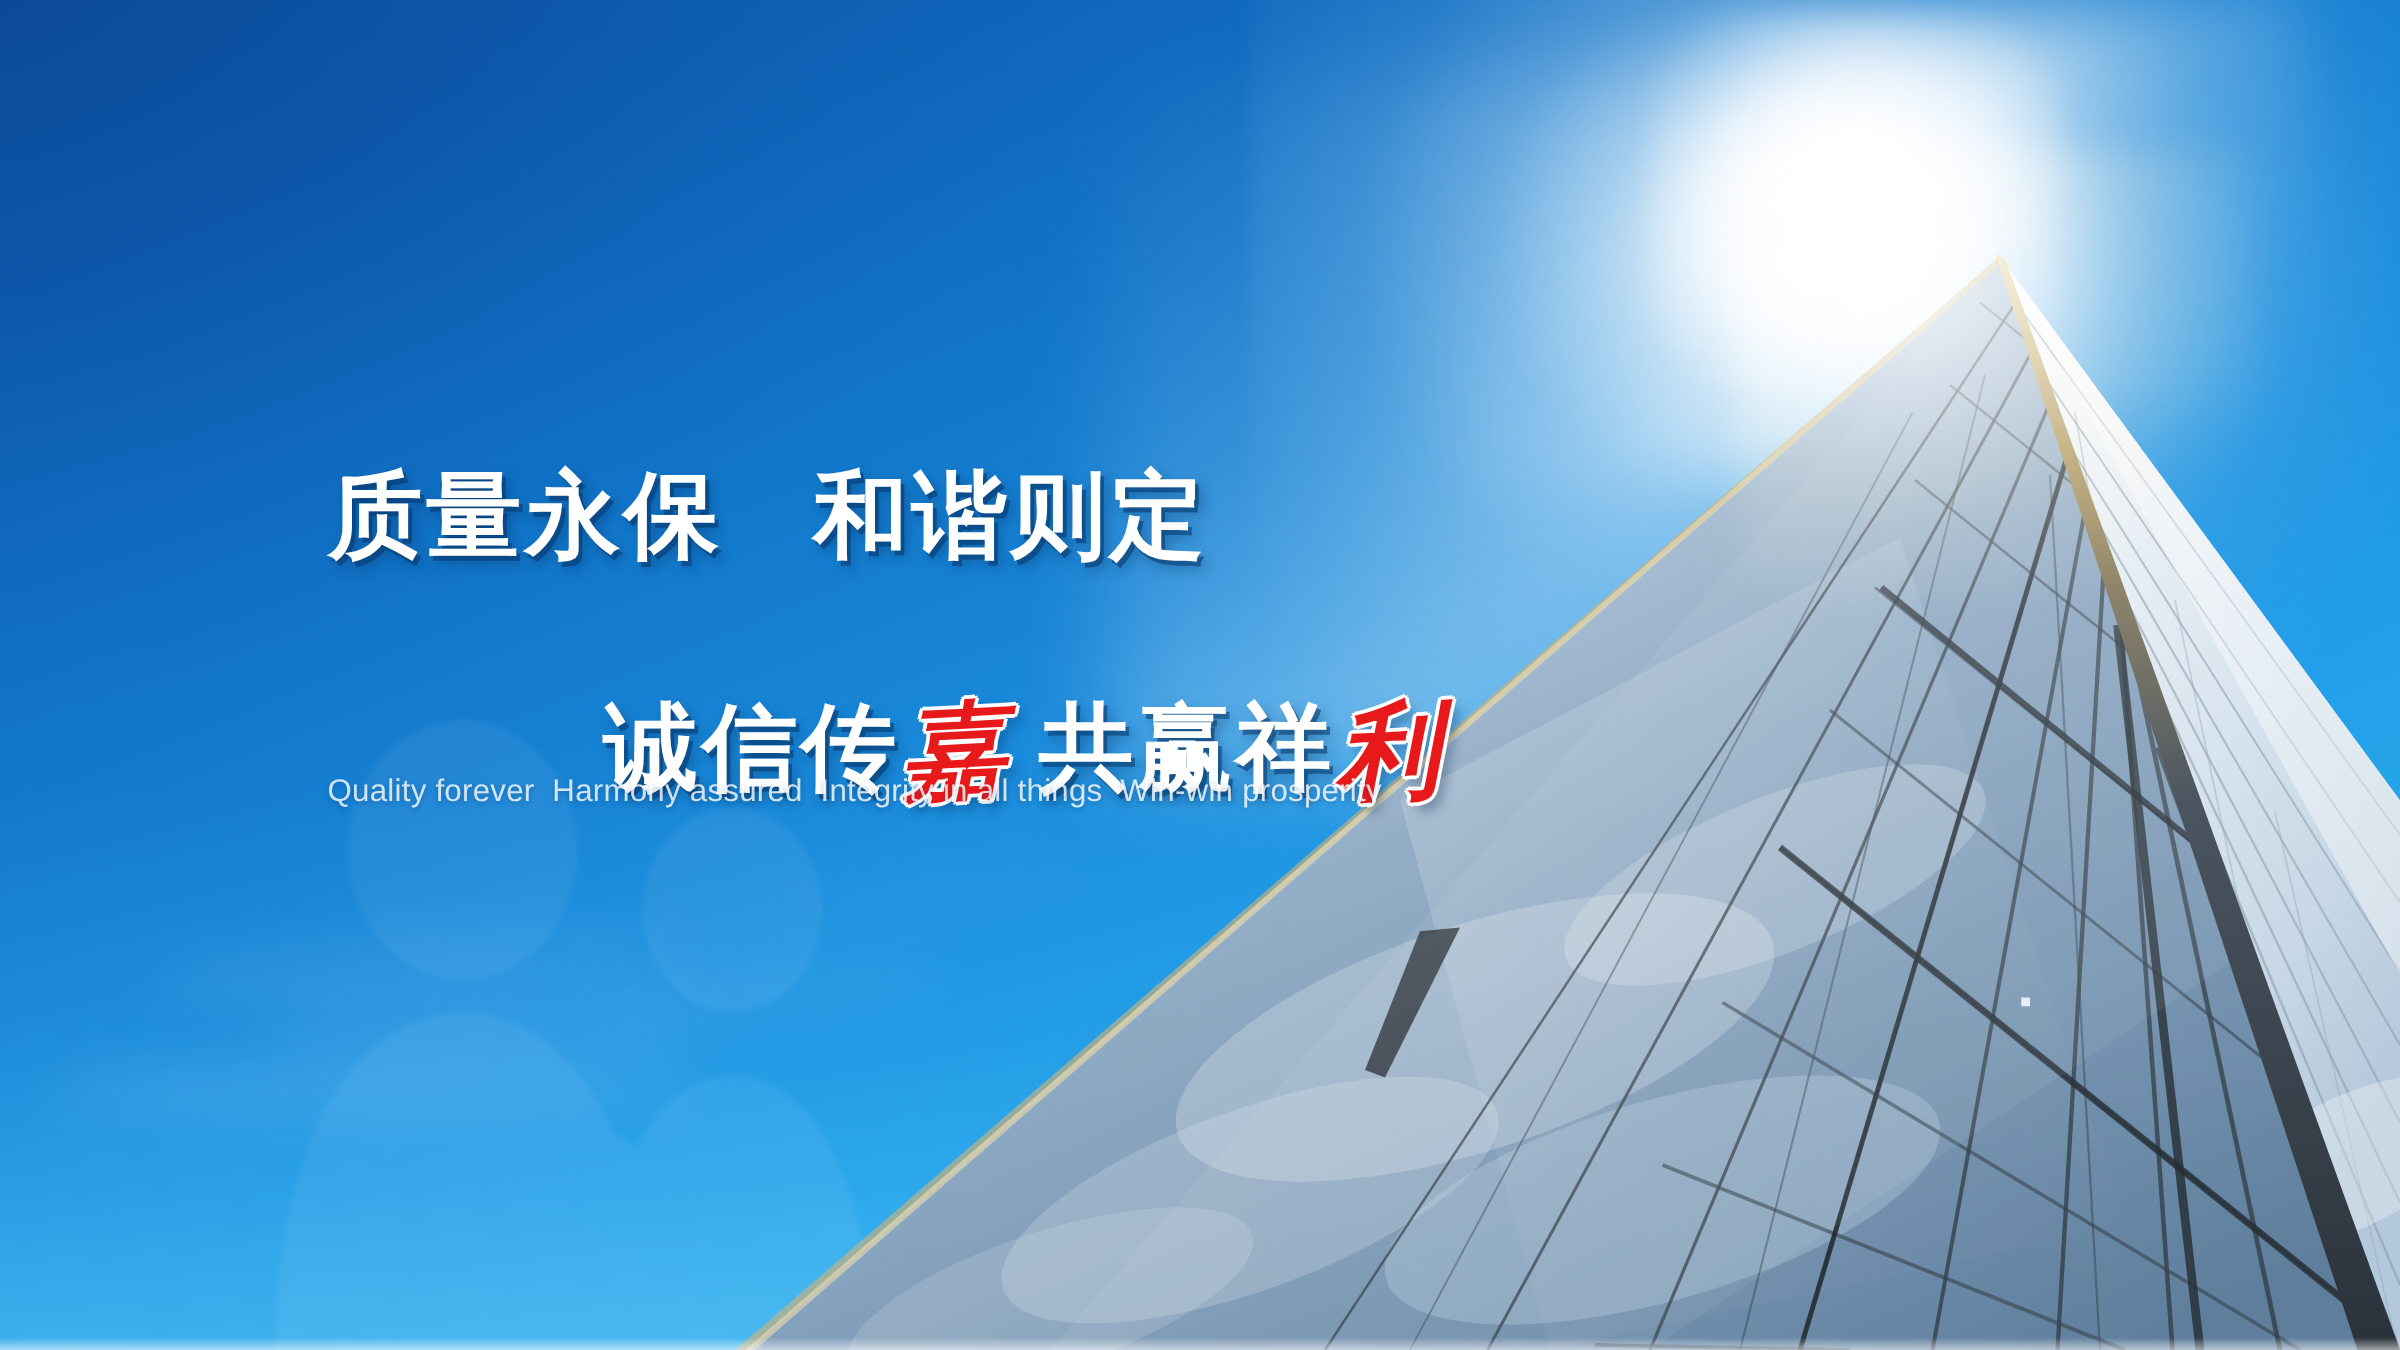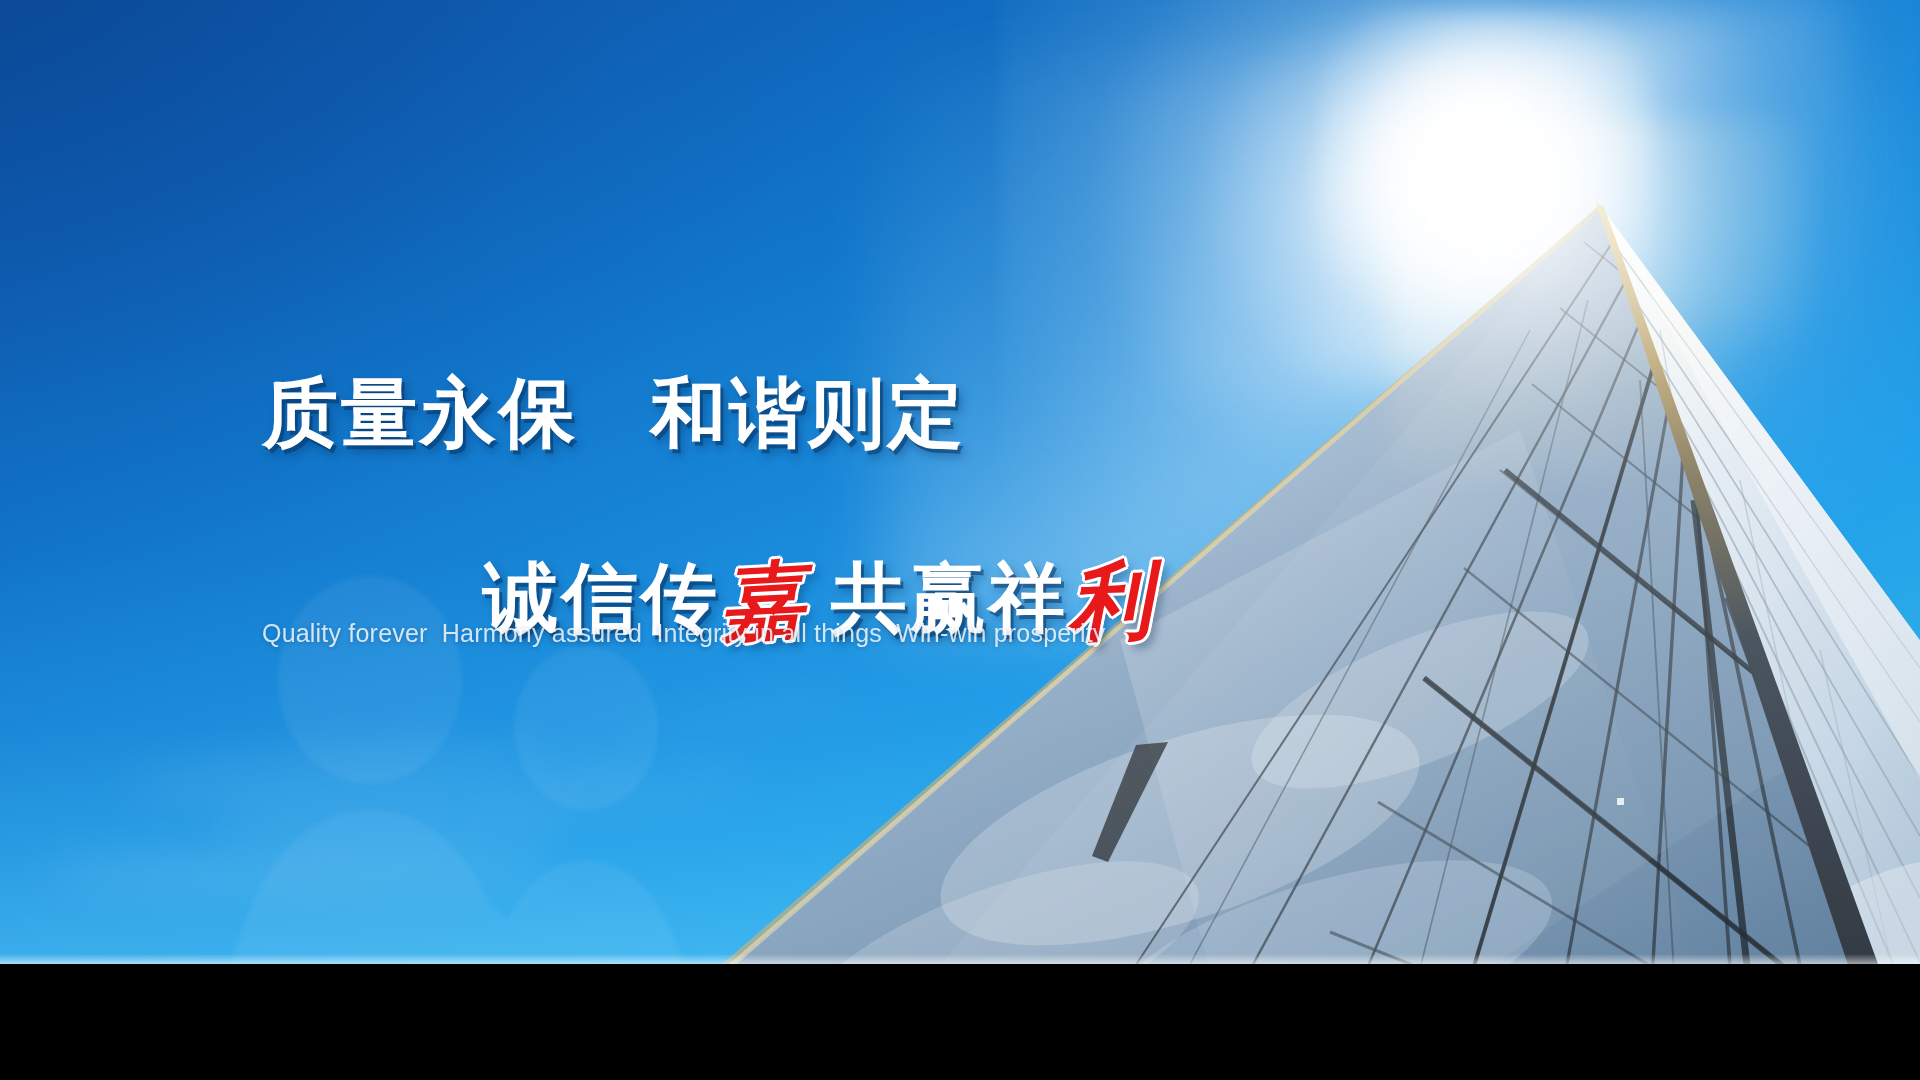--- a/index.html
+++ b/index.html
@@ -3,21 +3,21 @@
 <meta charset="utf-8">
 <style>
   html, body {
     margin: 0;
     padding: 0;
     background: #000;
   }
   #banner {
     position: relative;
     width: 1920px;
-    height: 964px;
+    height: 1080px;
     overflow: hidden;
     font-family: "Liberation Sans", sans-serif;
     background: #0f66c0;
   }
 
   
   .sky-base {
     position: absolute;
     inset: 0;
     background: linear-gradient(158deg,

